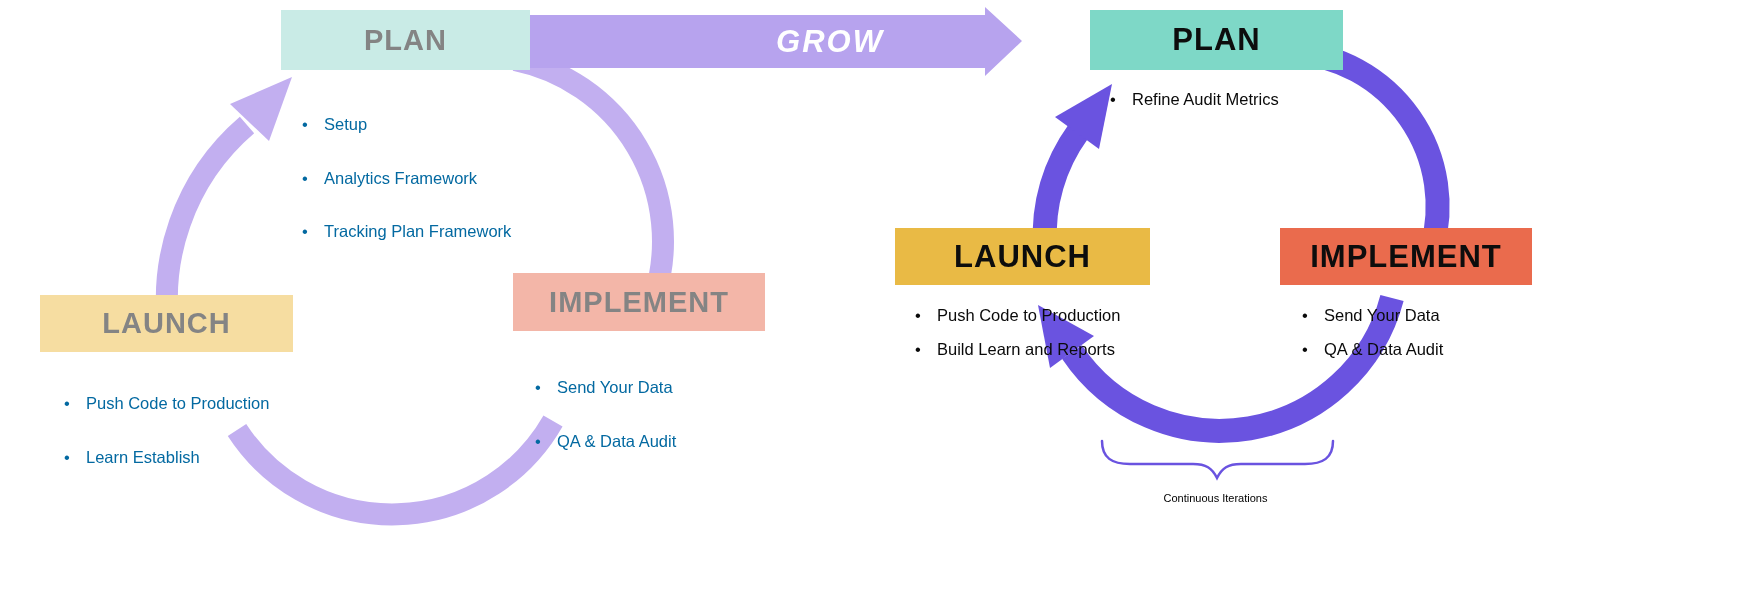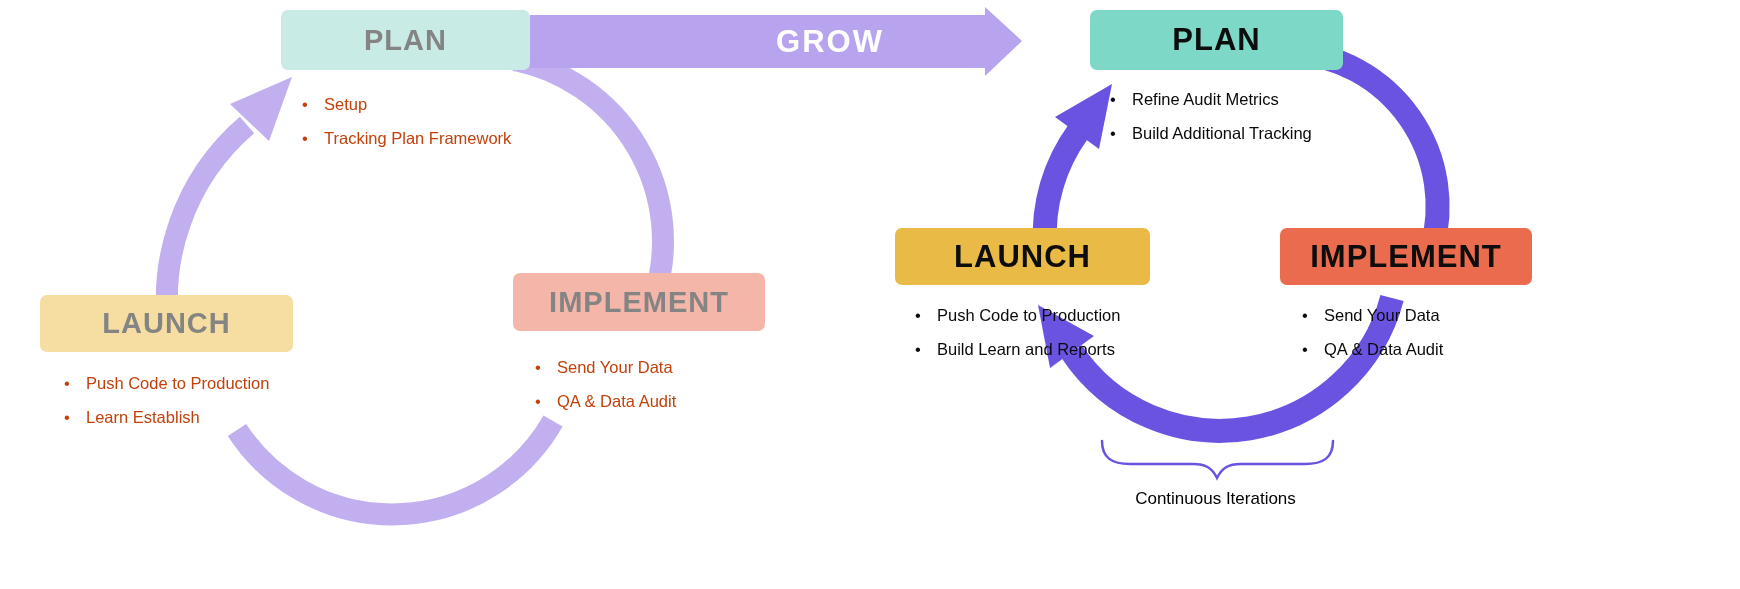--- a/index.html
+++ b/index.html
@@ -1,50 +1,50 @@
 <!DOCTYPE html>
 <html><head>
 <meta charset="utf-8">
 <style>
   * { margin:0; padding:0; box-sizing:border-box; }
   html,body { background:#ffffff; font-family:"Liberation Sans", sans-serif; }
   .canvas { position:relative; width:1740px; height:589px; background:#ffffff; overflow:hidden; }
   .arrows { position:absolute; left:0; top:0; width:1740px; height:589px; }
 
   .box { position:absolute; display:flex; align-items:center; justify-content:center;
-         border-radius:7px; font-weight:700; white-space:nowrap; }
+         border-radius:0; font-weight:700; white-space:nowrap; }
   .box.muted  { color:#848484; font-size:29px; letter-spacing:1px; }
   .box.strong { color:#0d0d0d; font-size:31px; letter-spacing:1px; }
 
   #left-plan      { left:281px;  top:10px;  width:249px; height:60px; background:#c9ebe6; }
   #left-implement { left:513px;  top:273px; width:252px; height:58px; background:#f3b6a8; }
   #left-launch    { left:40px;   top:295px; width:253px; height:57px; background:#f6dda1; }
   #right-plan     { left:1090px; top:10px;  width:253px; height:60px; background:#7ed8c7; }
   #right-launch   { left:895px;  top:228px; width:255px; height:57px; background:#e9ba45; }
   #right-implement{ left:1280px; top:228px; width:252px; height:57px; background:#ea6b4d; }
 
   .blist { position:absolute; list-style:none; }
   .blist li { position:relative; padding-left:24px; font-size:16.5px; line-height:33.5px; white-space:nowrap; }
   .blist li::before { content:"\2022"; position:absolute; left:2px; top:0; }
-  .blist.gray  li { color:#c2410c; }
+  .blist.gray  li { color:#0369a1;margin-top:20px; }
   .blist.black li { color:#0a0a0a; }
 
   #left-plan-list      { left:300px;  top:88px; }
   #left-implement-list { left:533px;  top:351px; }
   #left-launch-list    { left:62px;   top:367px; }
   #right-plan-list     { left:1108px; top:83px; }
   #right-launch-list   { left:913px;  top:299px; }
   #right-implement-list{ left:1300px; top:299px; }
 
   .grow-text { position:absolute; left:590px; top:15px; width:480px; height:53px;
                display:flex; align-items:center; justify-content:center;
-               color:#ffffff; font-weight:700; font-size:31px; letter-spacing:2px; }
+               color:#ffffff; font-weight:700; font-size:31px; letter-spacing:2px;font-style:italic; }
 
   .caption { position:absolute; left:1128px; top:489px; width:175px; text-align:center;
-             font-size:17px; line-height:19px; color:#000000; }
+             font-size:11px; line-height:19px; color:#000000; }
 </style>
 </head>
 <body>
 
 <div class="canvas">
 
   <svg class="arrows" viewBox="0 0 1740 589">
 
     <path d="M 171 342 A 229 229 0 0 1 247 125" fill="none" stroke="#c2aff0" stroke-width="22"></path>
     <polygon points="292,77 269,141 230,104" fill="#c2aff0"></polygon>
@@ -69,20 +69,21 @@
   </div>
   <div class="box muted" id="left-implement">
     <span>IMPLEMENT</span>
   </div>
   <div class="box muted" id="left-launch">
     <span>LAUNCH</span>
   </div>
 
   <ul class="blist gray" id="left-plan-list">
     <li>Setup</li>
+    <li>Analytics Framework</li>
     <li>Tracking Plan Framework</li>
   </ul>
   <ul class="blist gray" id="left-implement-list">
     <li>Send Your Data</li>
     <li>QA &amp; Data Audit</li>
   </ul>
   <ul class="blist gray" id="left-launch-list">
     <li>Push Code to Production</li>
     <li>Learn Establish</li>
   </ul>
@@ -92,21 +93,20 @@
   </div>
   <div class="box strong" id="right-launch">
     <span>LAUNCH</span>
   </div>
   <div class="box strong" id="right-implement">
     <span>IMPLEMENT</span>
   </div>
 
   <ul class="blist black" id="right-plan-list">
     <li>Refine Audit Metrics</li>
-    <li>Build Additional Tracking</li>
   </ul>
   <ul class="blist black" id="right-launch-list">
     <li>Push Code to Production</li>
     <li>Build Learn and Reports</li>
   </ul>
   <ul class="blist black" id="right-implement-list">
     <li>Send Your Data</li>
     <li>QA &amp; Data Audit</li>
   </ul>
 

